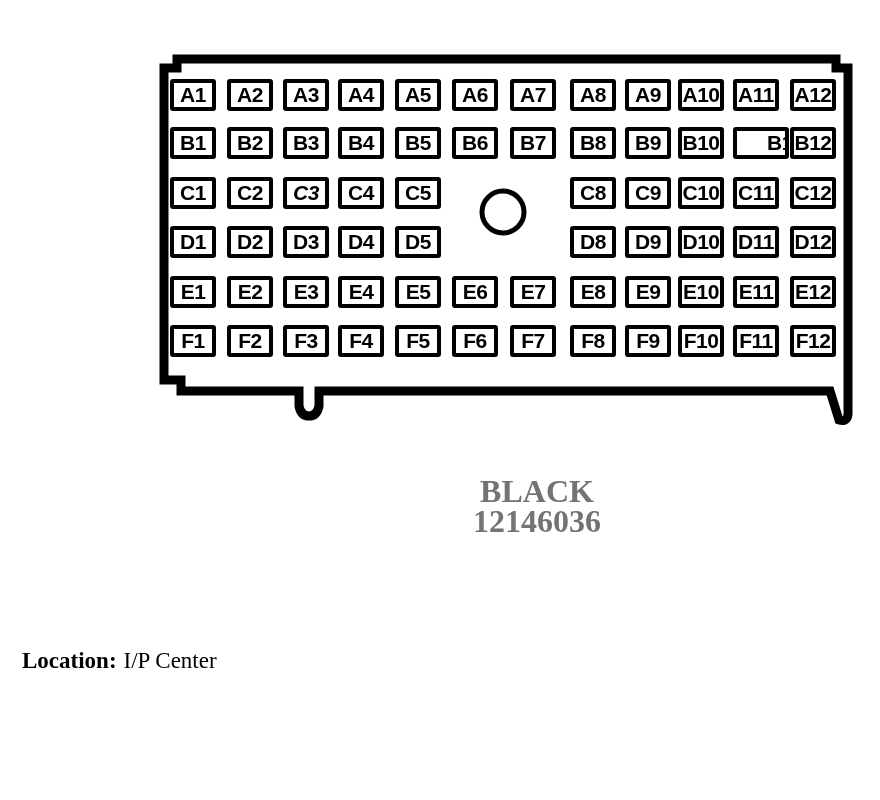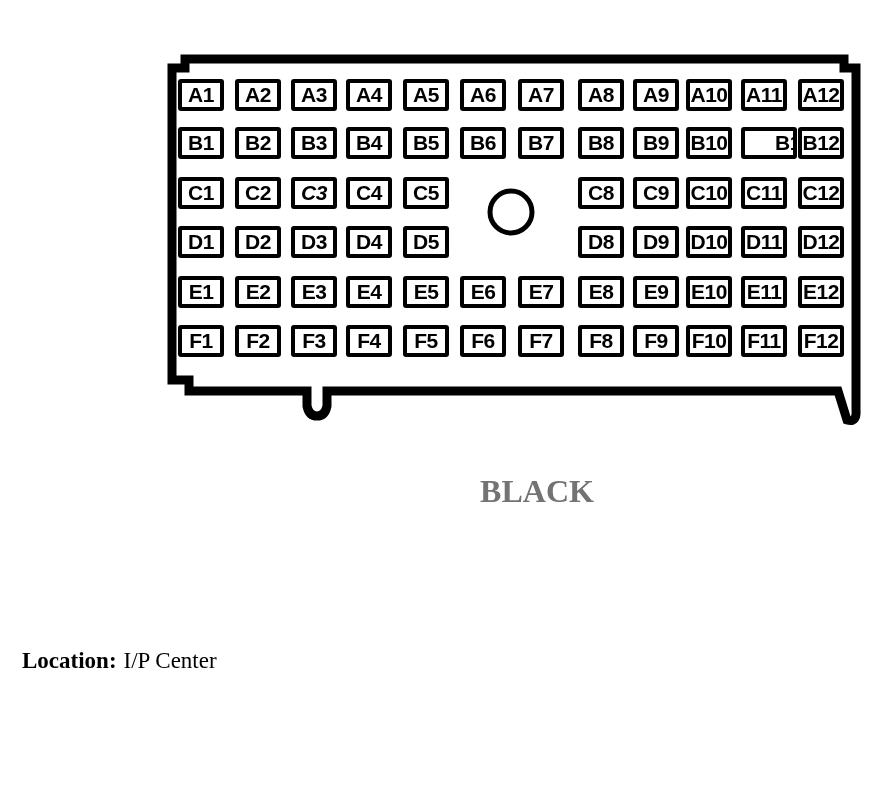--- a/index.html
+++ b/index.html
@@ -2,21 +2,21 @@
 <html><head>
 <meta charset="utf-8">
 <style>
   html,body{margin:0;padding:0;}
   body{
     width:880px;height:800px;position:relative;
     background:#ffffff;
     font-family:"Liberation Serif", serif;
     overflow:hidden;
   }
-  .diagram{position:absolute;left:8px;top:0;width:812px;height:460px;}
+  .diagram{position:absolute;left:0;top:0;width:812px;height:460px;}
   .outline-svg{position:absolute;left:0;top:0;}
   .pin{
     position:absolute;
     width:46px;height:32px;
     box-sizing:border-box;
     border:4px solid #000;
     border-radius:3px;
     background:#fff;
     display:flex;align-items:center;justify-content:center;
     font-family:"Liberation Sans", sans-serif;
@@ -130,17 +130,18 @@
       <div class="pin" style="left: 570px; top: 325px;">F8</div>
       <div class="pin" style="left: 625px; top: 325px;">F9</div>
       <div class="pin" style="left: 678px; top: 325px;">F10</div>
       <div class="pin" style="left: 733px; top: 325px;">F11</div>
       <div class="pin" style="left: 790px; top: 325px;">F12</div>
     </div>
 </div>
 
 <div class="title-block">
   <div>BLACK</div>
+  <div>12146036</div>
 </div>
 
 <div class="details">
   <div><span class="lbl">Location:</span><span class="val">I/P Center</span></div>
 </div>
 
 </body></html>

